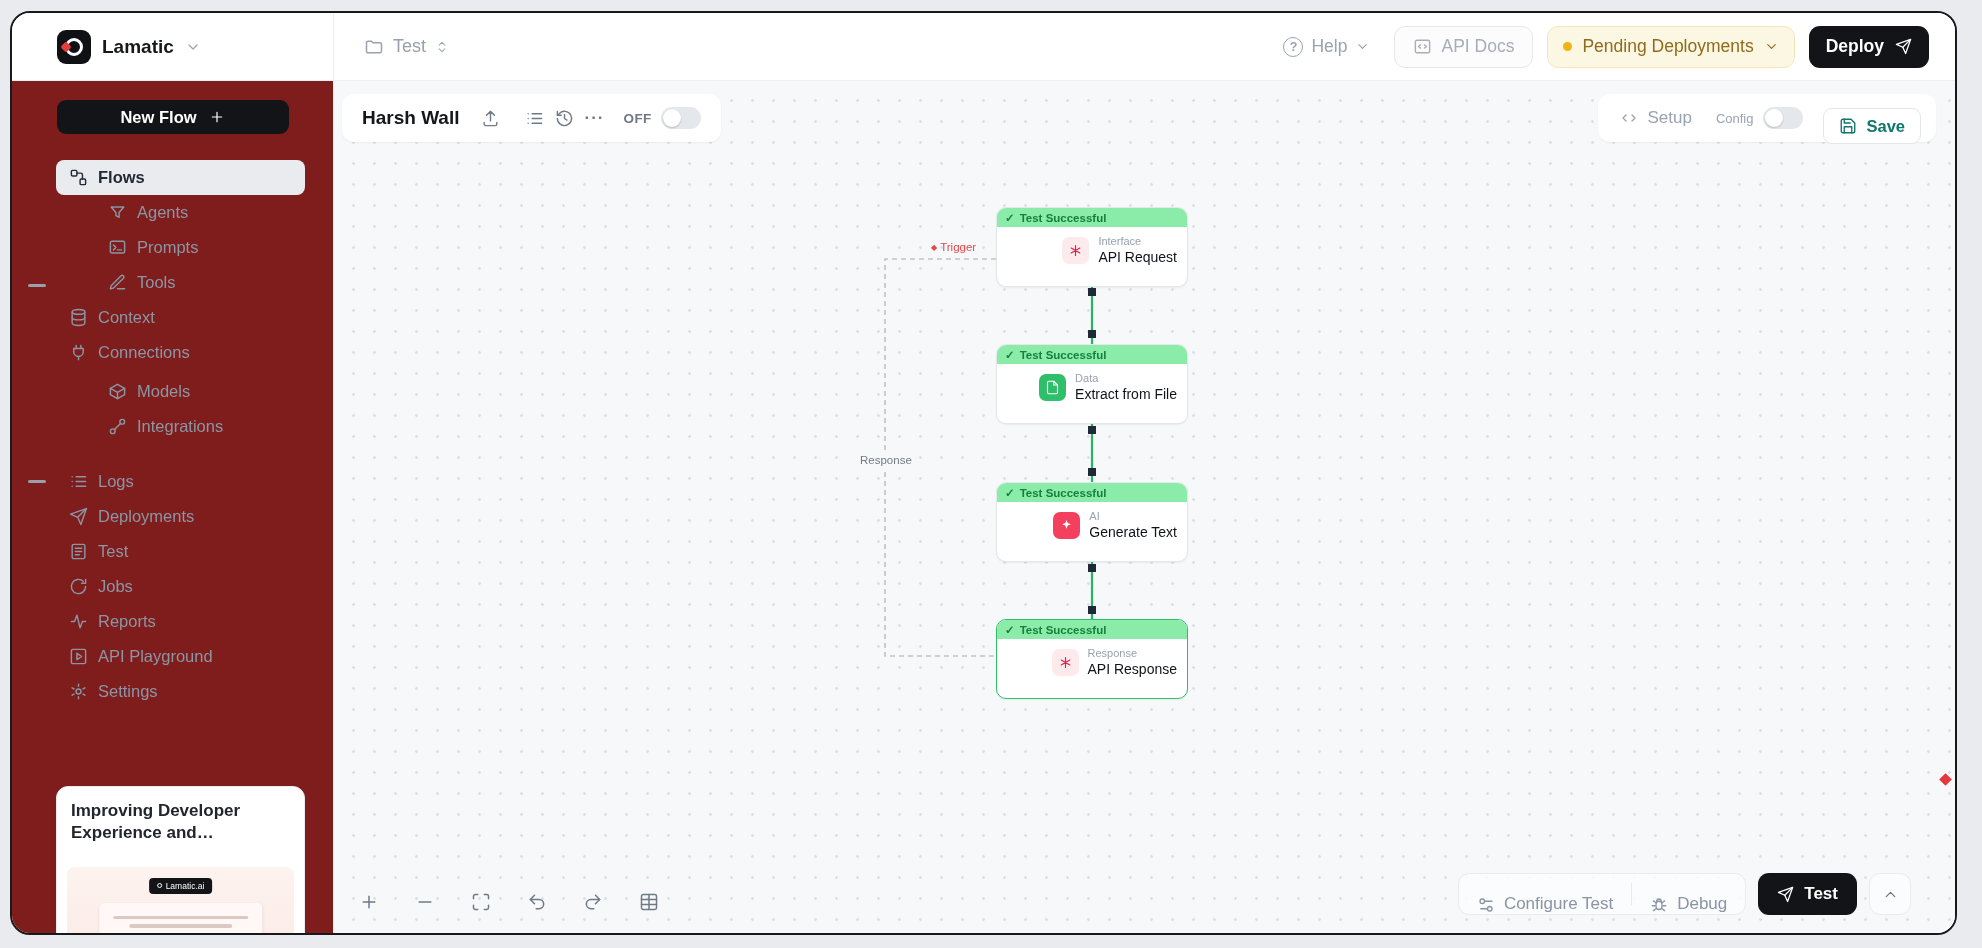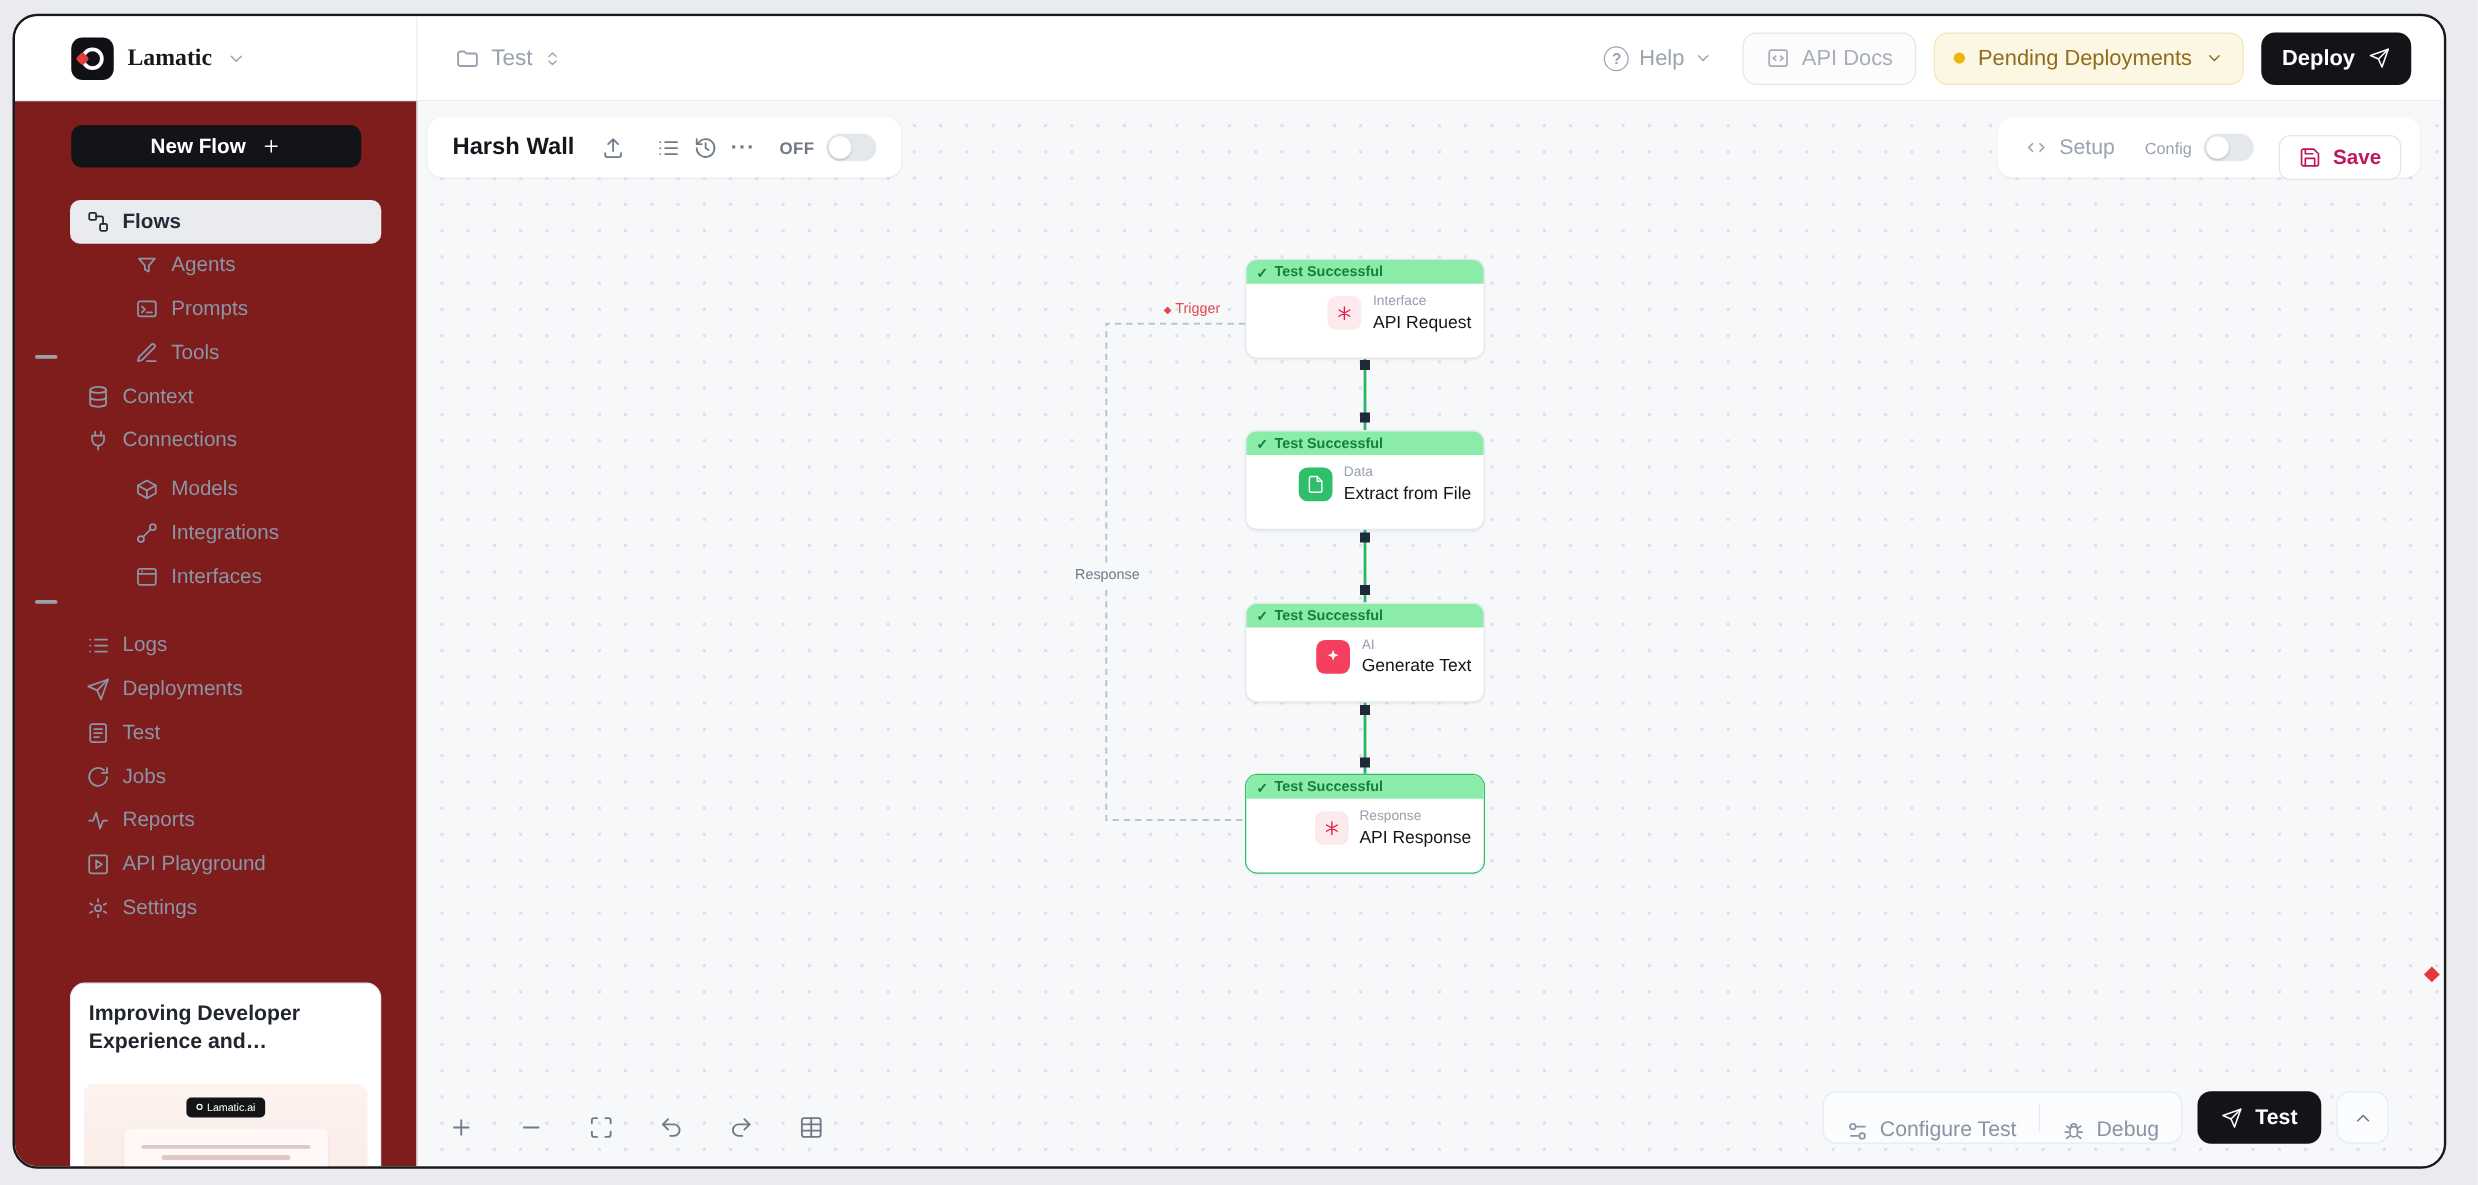--- a/index.html
+++ b/index.html
@@ -8,21 +8,21 @@
   [data-interactable="true"] { cursor:pointer; }
 
   svg.s { fill:none; stroke:currentColor; stroke-width:1.8; stroke-linecap:round; stroke-linejoin:round; }
 
   .app-window { position:absolute; left:10px; top:11px; width:1947px; height:924px; background:#ffffff;
     border:2.5px solid #17191d; border-radius:20px; overflow:hidden; }
 
   
   .topbar { height:68px; display:flex; align-items:stretch; background:#fff; border-bottom:1px solid #eceef1; }
   .topbar-left { flex:0 0 322px; display:flex; align-items:center; padding-left:45px; border-right:1px solid #eceef1; }
-  .brand { display:flex; align-items:center; gap:11px;font-family:Liberation Serif, serif; }
+  .brand { display:flex; align-items:center; gap:11px; }
   .brand-logo { width:34px; height:34px; background:#101114; border-radius:9px; position:relative; flex:0 0 34px; }
   .brand-logo .ring { position:absolute; inset:8px; border:3.5px solid #fff; border-radius:50%; }
   .brand-logo .rdot { position:absolute; left:5px; top:13px; width:8px; height:8px; background:#e23d3d; border-radius:2px; transform:rotate(45deg); }
   .brand-name { font-size:19px; font-weight:700; color:#17181c; }
   .chev { color:#9aa3ae; display:flex; }
   .topbar-mid { display:flex; align-items:center; gap:9px; padding-left:30px; color:#98a1ad; font-size:18px; }
   .topbar-right { margin-left:auto; display:flex; align-items:center; gap:14px; padding-right:26px; }
   .help { display:flex; align-items:center; gap:8px; color:#9aa3ae; font-size:17.5px; margin-right:10px; }
   .qcircle { width:20px; height:20px; border:1.8px solid currentColor; border-radius:50%; display:inline-flex;
     align-items:center; justify-content:center; font-size:12.5px; font-weight:700; }
@@ -76,21 +76,21 @@
   .icbtn.mr { margin-right:14px; }
   .dots { font-size:17px; font-weight:700; letter-spacing:1px; color:#707a87; }
   .off-label { font-size:13.5px; font-weight:700; color:#6f7884; letter-spacing:.4px; margin-left:14px; margin-right:9px; }
   .toggle { width:40px; height:22px; border-radius:11px; background:#e4e7ec; position:relative; flex:0 0 40px; }
   .toggle .knob { position:absolute; top:2px; left:2px; width:18px; height:18px; border-radius:50%; background:#fff;
     box-shadow:0 1px 2px rgba(0,0,0,.2); }
   .fhead-right { right:19px; padding:0 15px 0 22px; }
   .setup { display:flex; align-items:center; gap:9px; color:#9aa3b0; font-size:17px; }
   .config { display:flex; align-items:center; gap:10px; color:#9aa3b0; font-size:13px; margin-left:24px; }
   .btn-save { display:flex; align-items:center; gap:9px; height:36px; padding:0 15px; border:1.5px solid #e3e6ea;
-    border-radius:9px; background:#fff; color:#be185d; font-size:16.5px; font-weight:600; margin-left:20px;margin-top:16px; }
+    border-radius:9px; background:#fff; color:#0f766e; font-size:16.5px; font-weight:600; margin-left:20px;margin-top:16px; }
   .btn-save svg, .setup svg { width:18px; height:18px; }
 
   
   .node { position:absolute; left:662px; width:192px; height:80px; background:#fff; border:1px solid #e4e7ec; border-radius:10px;
     box-shadow:0 1px 2px rgba(16,24,40,.06); overflow:hidden; }
   .node.selected { border:1.7px solid #2fbf6b; }
   .node-head { height:19px; background:#8beca9; display:flex; align-items:center; gap:5px; padding:0 8px;
     font-size:11.5px; font-weight:700; color:#15803d; }
   .node-body { display:flex; align-items:center; gap:9px; padding:8px 10px;justify-content:flex-end; }
   .nicon { width:27px; height:27px; border-radius:7px; display:flex; align-items:center; justify-content:center; flex:0 0 27px; }
@@ -252,27 +252,20 @@
           <span data-interactable="false">Models</span>
         </div>
         <div class="srow lvl2" data-interactable="true">
           <svg class="s" data-interactable="false" viewBox="0 0 24 24">
               <circle cx="6" cy="18" r="3"></circle>
               <circle cx="18" cy="6" r="3"></circle>
               <path d="M8.5 15.5l7-7"></path>
             </svg>
           <span data-interactable="false">Integrations</span>
         </div>
-        <div class="srow lvl2" data-interactable="true">
-          <svg class="s" data-interactable="false" viewBox="0 0 24 24">
-              <rect x="3" y="4" width="18" height="16" rx="2"></rect>
-              <path d="M3 9h18M7 6.5h.01"></path>
-            </svg>
-          <span data-interactable="false">Interfaces</span>
-        </div>
 
         <div class="sgap"></div>
 
         <div class="srow" data-interactable="true">
           <svg class="s" data-interactable="false" viewBox="0 0 24 24">
               <path d="M9 6h12M9 12h12M9 18h12"></path>
               <path d="M4 6h.01M4 12h.01M4 18h.01"></path>
             </svg>
           <span data-interactable="false">Logs</span>
         </div>

